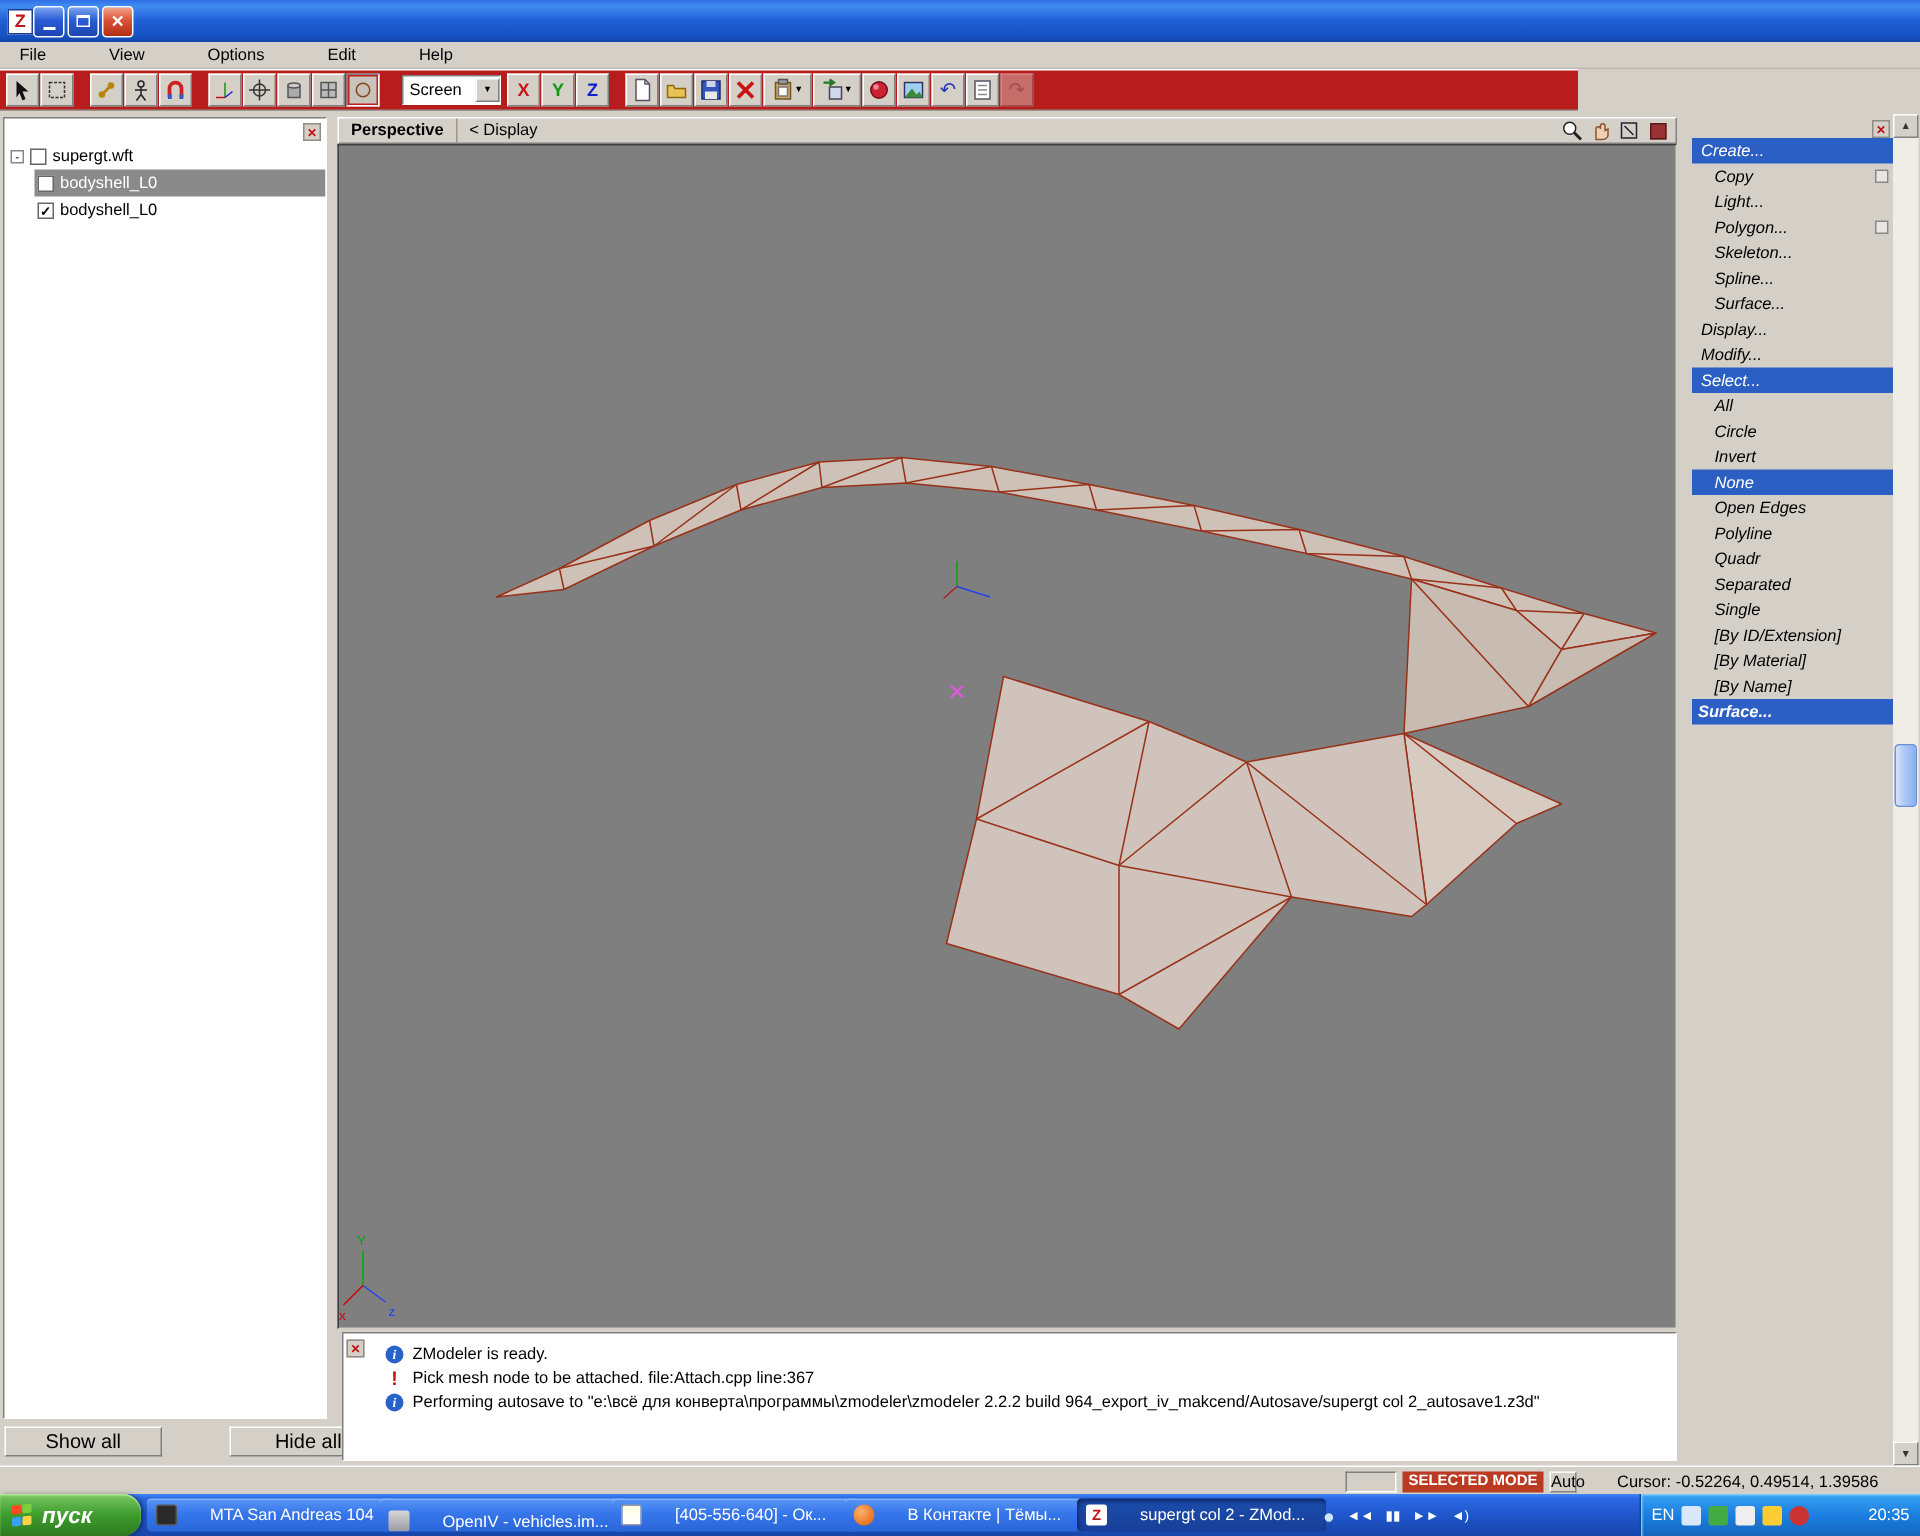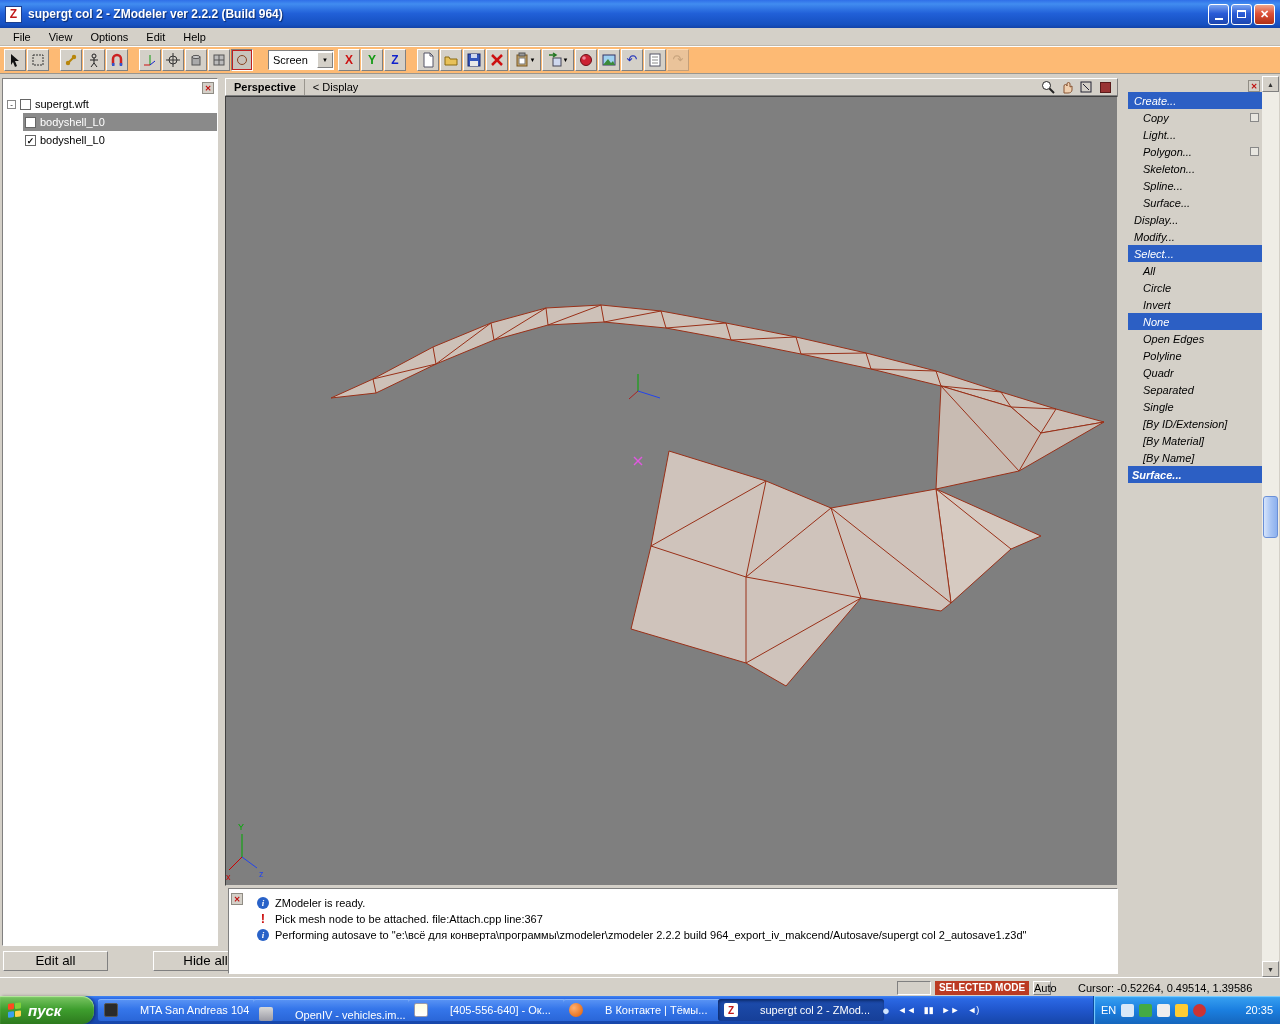--- a/index.html
+++ b/index.html
@@ -19,23 +19,23 @@
   .wb { width:21px; height:21px; border-radius:3px; border:1px solid #fff; color:#fff;
     display:flex; align-items:center; justify-content:center; font-weight:bold; cursor:default; }
   .wb.min, .wb.max { background:linear-gradient(180deg,#7ba4ef,#2a5bd7 45%,#1c46b0); }
   .wb.close { background:linear-gradient(180deg,#f0a58a,#dd5038 45%,#b03015); }
   .wb.min i { width:8px; height:2px; background:#fff; margin-top:10px; }
   .wb.max i { width:9px; height:8px; border:1px solid #fff; border-top-width:2px; }
   .wb.close span { font-size:11px; }
 
   
   .menubar { position:absolute; left:0; top:28px; width:1280px; height:18px; background:#D4D0C8;
-    display:flex; align-items:center; padding-left:4px; border-bottom:1px solid #bdb9b0; }
+    display:flex; align-items:center; padding-left:4px; border-bottom:1px solid #bdb9b0;gap:24px; }
   .menu-item { padding:1px 9px; }
-  .toolbar { position:absolute; left:0; top:46px; width:1280px; height:28px; background:#fdba74;
+  .toolbar { position:absolute; left:0; top:46px; width:1052px; height:28px; background:#b91c1c;
     display:flex; align-items:center; padding-left:4px; border-bottom:1px solid #9a968e;
     box-shadow:inset 0 1px 0 #fff; }
   .tbtn { width:22px; height:22px; background:#D4D0C8; border:1px solid;
     border-color:#fff #808080 #808080 #fff; display:flex; align-items:center; justify-content:center;
     margin-right:1px; padding:0; }
   .tbtn.wide { width:32px; gap:1px; }
   .tbtn.pressed { border-color:#808080 #fff #fff #808080; background:#c8c4bc; }
   .tbtn.red-out { outline:1px solid #c02020; outline-offset:-2px; }
   .tbtn.disabled { opacity:.45; }
   .tsep { width:10px; height:22px; }
@@ -157,21 +157,20 @@
   .tc4{background:#ffcc33;} .tc5{background:#cc3333;border-radius:50%;}
   .tray-time { margin-left:auto; }
 </style>
 </head>
 <body>
 
 <div id="screen">
 
   <div class="titlebar">
     <div class="app-icon">Z</div>
-    <div class="title-text">supergt col 2 - ZModeler ver 2.2.2 (Build 964)</div>
     <div class="winbtns">
       <div class="wb min">
           <i></i>
         </div>
       <div class="wb max">
           <i></i>
         </div>
       <div class="wb close">
           <span>✕</span>
         </div>
@@ -343,21 +342,21 @@
             <span class="checkbox"></span>
             <span>bodyshell_L0</span>
           </div>
           <div class="tree-row child">
             <span class="checkbox checked">✓</span>
             <span>bodyshell_L0</span>
           </div>
         </div>
     </div>
   </div>
-  <button class="panel-btn" id="show-all">Edit all</button>
+  <button class="panel-btn" id="show-all">Show all</button>
   <button class="panel-btn" id="hide-all">Hide all</button>
 
   <div class="vp-header">
     <span class="vp-tab">Perspective</span>
     <span class="vp-display">&lt; Display</span>
     <span class="vp-icons">
       <span class="vp-icon">
           <svg width="16" height="16">
             <circle cx="6.5" cy="6.5" r="4" fill="#fff" stroke="#222"></circle>
             <line x1="9.5" y1="9.5" x2="14" y2="14" stroke="#222" stroke-width="2"></line>

